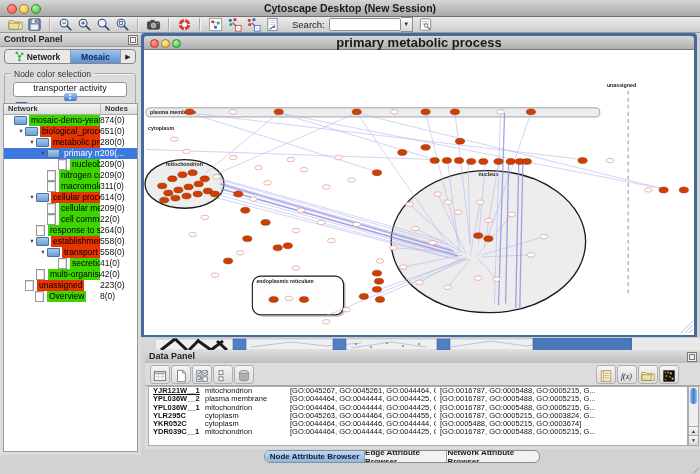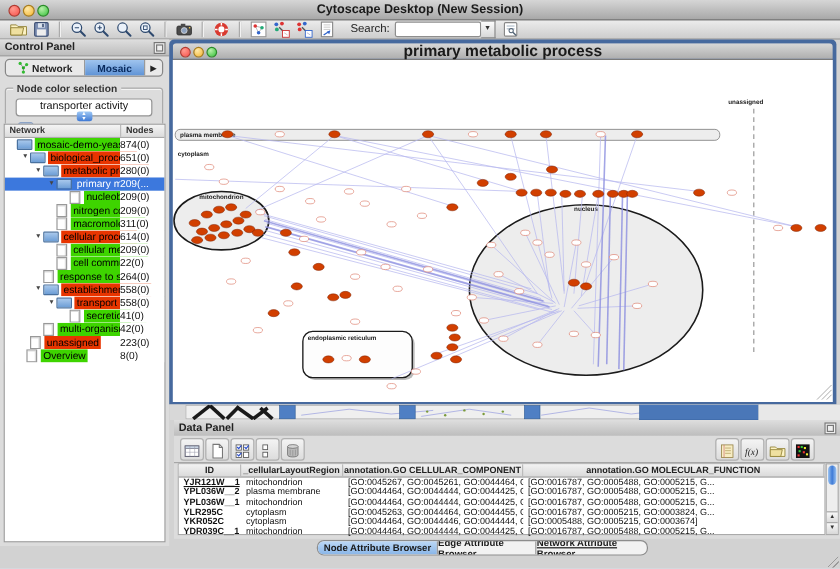--- a/index.html
+++ b/index.html
@@ -24,21 +24,21 @@
   .cpanel{left:0;top:33px;width:141px;height:422px;background:#dcdcdc;}
   .panel-header{height:13px;background:linear-gradient(#dedede,#bdbdbd);border-bottom:1px solid #9b9b9b;font-size:9px;font-weight:bold;color:#222;line-height:13px;padding-left:4px;position:relative;}
   .float-icon{position:absolute;right:3px;top:2px;width:8px;height:8px;border:1px solid #777;background:#eee;}
   .float-icon:before{content:"";position:absolute;left:1px;top:1px;width:4px;height:4px;border:1px solid #777;}
   .cp-tabs{position:absolute;left:4px;top:16px;width:132px;height:15px;display:flex;border:1px solid #878787;border-radius:4px;overflow:hidden;background:#e9e9e9;box-sizing:border-box;}
   .cp-tab{flex:0 0 auto;display:flex;align-items:center;justify-content:center;font-size:8.5px;font-weight:bold;color:#222;border-right:1px solid #9a9a9a;box-sizing:border-box;}
   .cp-tab.sel{background:linear-gradient(#9fc4ee,#5f93d6);color:#082a5e;}
   .cp-tab .tabicon{margin-right:3px;display:inline-flex;}
   .cp-overflow{flex:1;display:flex;align-items:center;justify-content:center;font-size:7px;color:#222;}
   .groupbox{position:absolute;left:4px;top:40px;width:132px;height:43px;border:1px solid #ababab;border-radius:3px;box-shadow:inset 0 1px 0 #f4f4f4;box-sizing:border-box;}
-  .groupbox-title{position:absolute;left:6px;top:-5px;background:#dcdcdc;padding:0 3px;font-size:8.5px;font-weight:bold;color:#333;}
+  .groupbox-title{position:absolute;left:6px;top:-5px;background:#dcdcdc;padding:0 3px;font-size:8.5px;font-weight:normal;color:#333;}
   .combo{position:absolute;left:8px;top:8px;width:114px;height:15px;background:#fff;border:1px solid #949494;border-radius:3px;display:flex;align-items:center;box-sizing:border-box;flex-direction:column;}
   .combo-text{flex:1;font-size:9px;color:#111;text-align:center;}
   .stepper{width:13px;height:13px;border-radius:2px;background:linear-gradient(#9ec7f4,#3e79d4);color:#fff;display:flex;flex-direction:column;align-items:center;justify-content:center;font-size:4.5px;line-height:4px;}
   .cb-row{position:absolute;left:10px;top:28px;display:flex;align-items:center;}
   .checkbox{width:11px;height:11px;border:1px solid #3a6ab2;border-radius:2px;background:linear-gradient(#a6cbf4,#4c88da);color:#fff;font-size:9px;font-weight:bold;line-height:10px;text-align:center;}
   .cb-label{font-size:9.5px;color:#111;margin-left:4px;}
   .treebox{position:absolute;left:3px;top:70px;width:135px;height:349px;background:#fff;border:1px solid #9a9a9a;box-sizing:border-box;overflow:hidden;}
   .tree-header{height:10px;display:flex;background:linear-gradient(#f4f4f4,#dcdcdc);border-bottom:1px solid #aaa;font-size:7.5px;font-weight:bold;color:#333;}
   .th-net{width:92px;border-right:1px solid #bbb;padding-left:4px;line-height:10px;}
   .th-nodes{flex:1;padding-left:4px;line-height:10px;}
@@ -358,21 +358,21 @@
             <span class="picon"></span>
             <span class="tlabel" style="background: rgb(62, 212, 0);">multi-organism pro</span>
             <span class="tcount">42(0)</span>
           </div>
           <div class="trow" style="padding-left: 13px;">
             <span class="tri-sp"></span>
             <span class="picon"></span>
             <span class="tlabel" style="background: rgb(232, 53, 0);">unassigned</span>
             <span class="tcount">223(0)</span>
           </div>
-          <div class="trow" style="padding-left: 10px;">
+          <div class="trow" style="padding-left: 23px;">
             <span class="tri-sp"></span>
             <span class="picon"></span>
             <span class="tlabel" style="background: rgb(62, 212, 0);">Overview</span>
             <span class="tcount">8(0)</span>
           </div>
         </div>
     </div>
   </div>
 
   <div class="abs netwin">
@@ -667,26 +667,20 @@
             <rect x="6" y="3" width="2" height="2" fill="#3c3"></rect>
             <rect x="9" y="4" width="2" height="2" fill="#ee3"></rect>
             <rect x="4" y="7" width="2" height="2" fill="#3c3"></rect>
             <rect x="8" y="8" width="2" height="2" fill="#e33"></rect>
             <rect x="11" y="10" width="2" height="2" fill="#ee3"></rect>
             <rect x="3" y="11" width="2" height="2" fill="#e33"></rect>
           </svg>
         </div>
       </div>
     <div class="dp-table">
-      <div class="dth" id="dpHead">
-          <div style="width: 52px;">ID</div>
-          <div style="width: 85px;">_cellularLayoutRegion</div>
-          <div style="width: 150px;">annotation.GO CELLULAR_COMPONENT</div>
-          <div style="width: 251px;">annotation.GO MOLECULAR_FUNCTION</div>
-        </div>
       <div id="dpRows">
           <div class="drow">
             <div class="c0" style="width: 52px; text-decoration: underline;">YJR121W__1</div>
             <div class="c1" style="width: 85px;">mitochondrion</div>
             <div class="c2" style="width: 150px;">[GO:0045267, GO:0045261, GO:0044464, G...</div>
             <div class="c3" style="width: 251px;">[GO:0016787, GO:0005488, GO:0005215, G...</div>
           </div>
           <div class="drow">
             <div class="c0" style="width: 52px;">YPL036W__2</div>
             <div class="c1" style="width: 85px;">plasma membrane</div>
@@ -722,18 +716,18 @@
     <div class="vscroll">
       <div class="vthumb"></div>
       <div class="varrow" style="bottom:9px">▲</div>
       <div class="varrow" style="bottom:0">▼</div>
     </div>
   </div>
 
   <div class="abs attr-tabs" id="attrTabs">
       <div class="attr-tab sel" style="width: 107px;">Node Attribute Browser</div>
       <div class="attr-tab" style="width: 88px;">Edge Attribute Browser</div>
-      <div class="attr-tab" style="width: 98px; text-decoration: underline;">Network Attribute Browser</div>
+      <div class="attr-tab" style="width: 98px;">Network Attribute Browser</div>
     </div>
 
   <div class="abs grip"></div>
 
 </div>
 
 </body></html>

